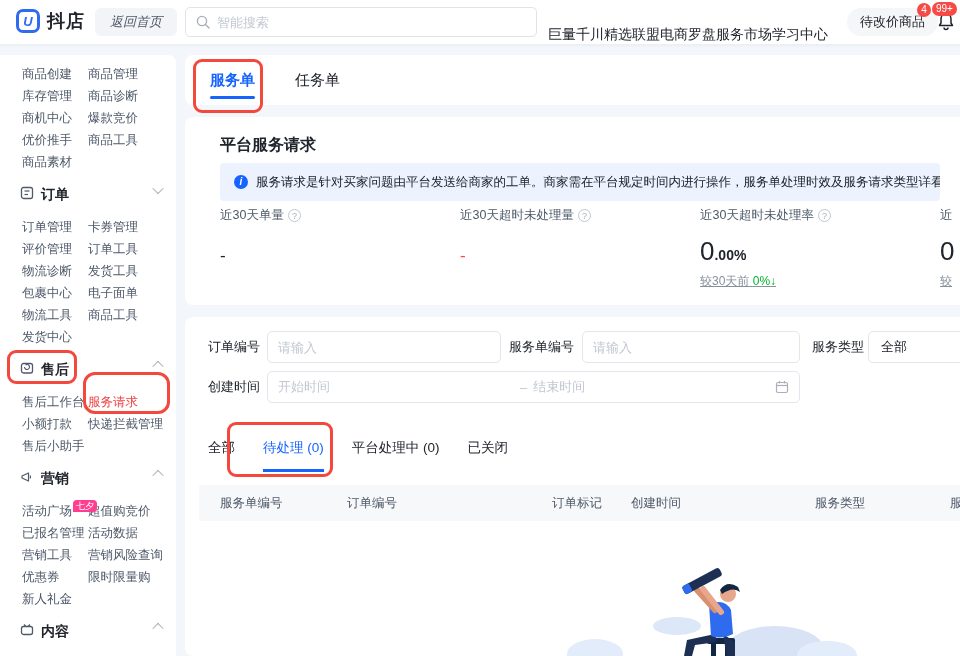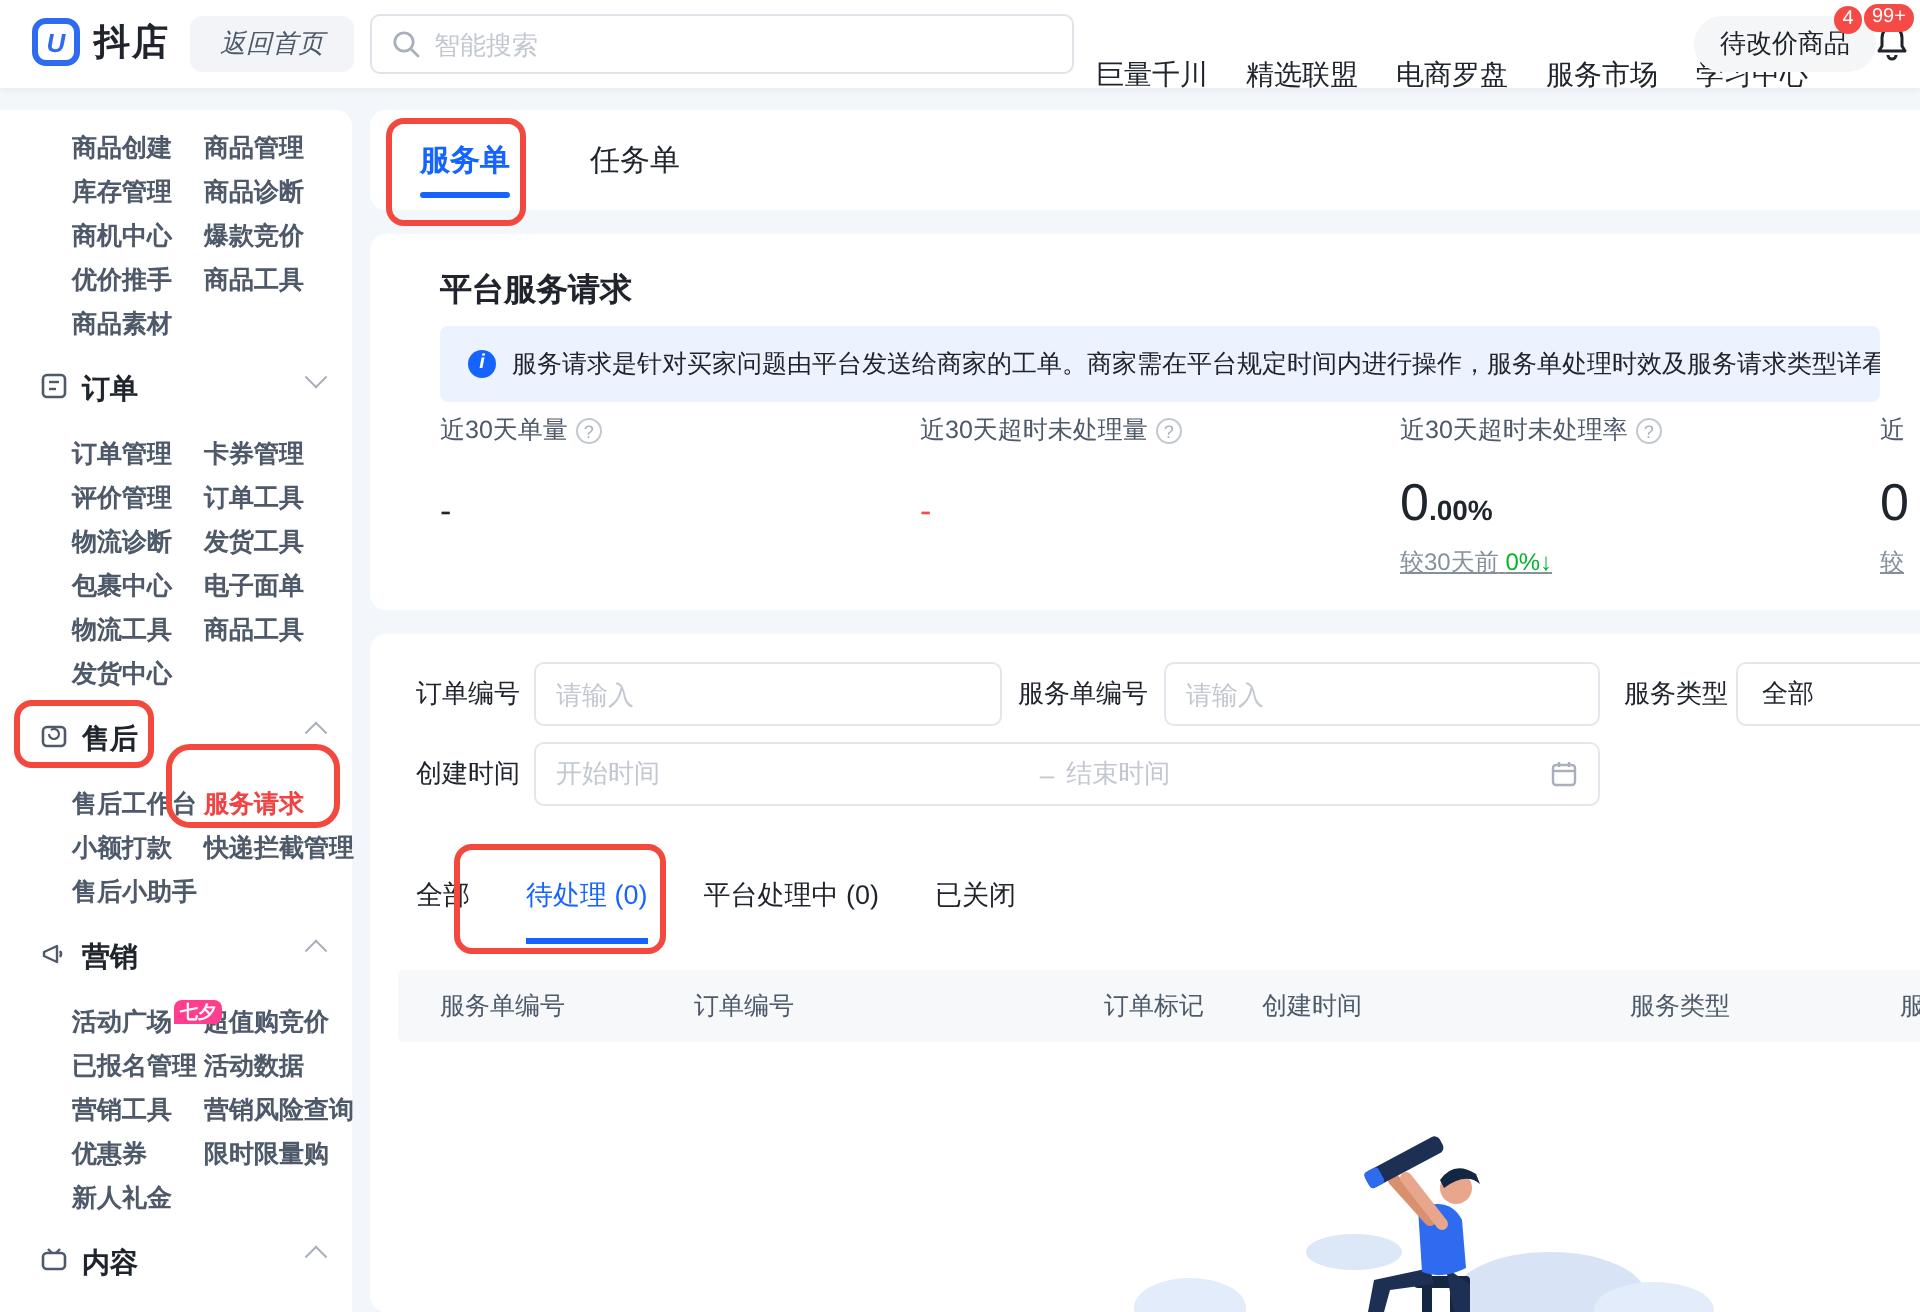--- a/index.html
+++ b/index.html
@@ -19,34 +19,34 @@
                color:#2e6bef; font-weight:bold; font-style:italic; font-size:13px; }
   .logo-text { font-size:18px; font-weight:700; color:#20242c; letter-spacing:1px; }
   .back-home { position:absolute; left:95px; top:8px; height:28px; padding:0 15px; line-height:28px;
                background:#f2f4f8; border-radius:6px; color:#4e5969; font-size:13px; cursor:pointer;font-style:italic; }
   .search-box { position:absolute; left:185px; top:7px; width:352px; height:30px; background:#fff;
                 border:1px solid #e0e3ea; border-radius:5px; display:flex; align-items:center;
                 padding:0 10px; gap:7px; }
   .search-box input { border:none; outline:none; flex:1; font-size:13px; color:#1d2129;
                       font-family:inherit; background:transparent; }
   .search-box input::placeholder { color:#c2c7d0; }
-  .top-nav { position:absolute; left:548px; top:16px; height:44px; display:flex; align-items:center; gap:19px; }
+  .top-nav { position:absolute; left:548px; top:0; height:44px; display:flex; align-items:flex-end; }
   .top-nav span { font-size:14px; color:#20242c; cursor:pointer; white-space:nowrap; }
   .reprice-pill { position:absolute; left:847px; top:8px; height:28px; padding:0 13px; line-height:28px;
                   background:#f5f6f8; border-radius:15px; font-size:13px; color:#20242c; cursor:pointer; }
   .badge { background:#f54a45; color:#fff; border-radius:9px; font-size:10px; line-height:14px;
            padding:0 4px; min-width:14px; text-align:center; display:inline-block; }
   .reprice-badge { position:absolute; left:917px; top:3px; }
   .bell-wrap { position:absolute; left:936px; top:11px; width:22px; height:22px; cursor:pointer; }
   .bell-badge { position:absolute; left:932px; top:2px; }
 
   
   .sidebar { position:absolute; left:0; top:55px; width:176px; height:601px; background:#fff;
              border-radius:0 8px 0 0; padding-top:8px; z-index:1; }
-  .side-grid { display:grid; grid-template-columns:66px auto; padding-left:36px;font-weight:bold; }
+  .side-grid { display:grid; grid-template-columns:66px auto; padding-left:22px; }
   .side-item { height:22px; line-height:22px; font-size:12.5px; color:#4e5969; white-space:nowrap; cursor:pointer; }
   .side-item.active { color:#ef4444; }
   .section-head { display:flex; align-items:flex-start; gap:7px; height:26px; margin-top:13px; margin-bottom:4px;
                   padding:0 14px 0 20px; font-size:14px; font-weight:700; color:#20242c; cursor:pointer; }
   .chev { margin-left:auto; width:8px; height:8px; border-right:1.5px solid #a9b0bb;
           border-bottom:1.5px solid #a9b0bb; }
   .chev.up { transform:rotate(-135deg) translate(-1px,-1px); }
   .chev.down { transform:rotate(45deg) translate(-1px,-1px); }
   .tag-pink { background:#ff3e8f; color:#fff; font-size:9px; border-radius:4px 4px 4px 0;
               padding:1px 3px; position:relative; top:-6px; left:1px; }

